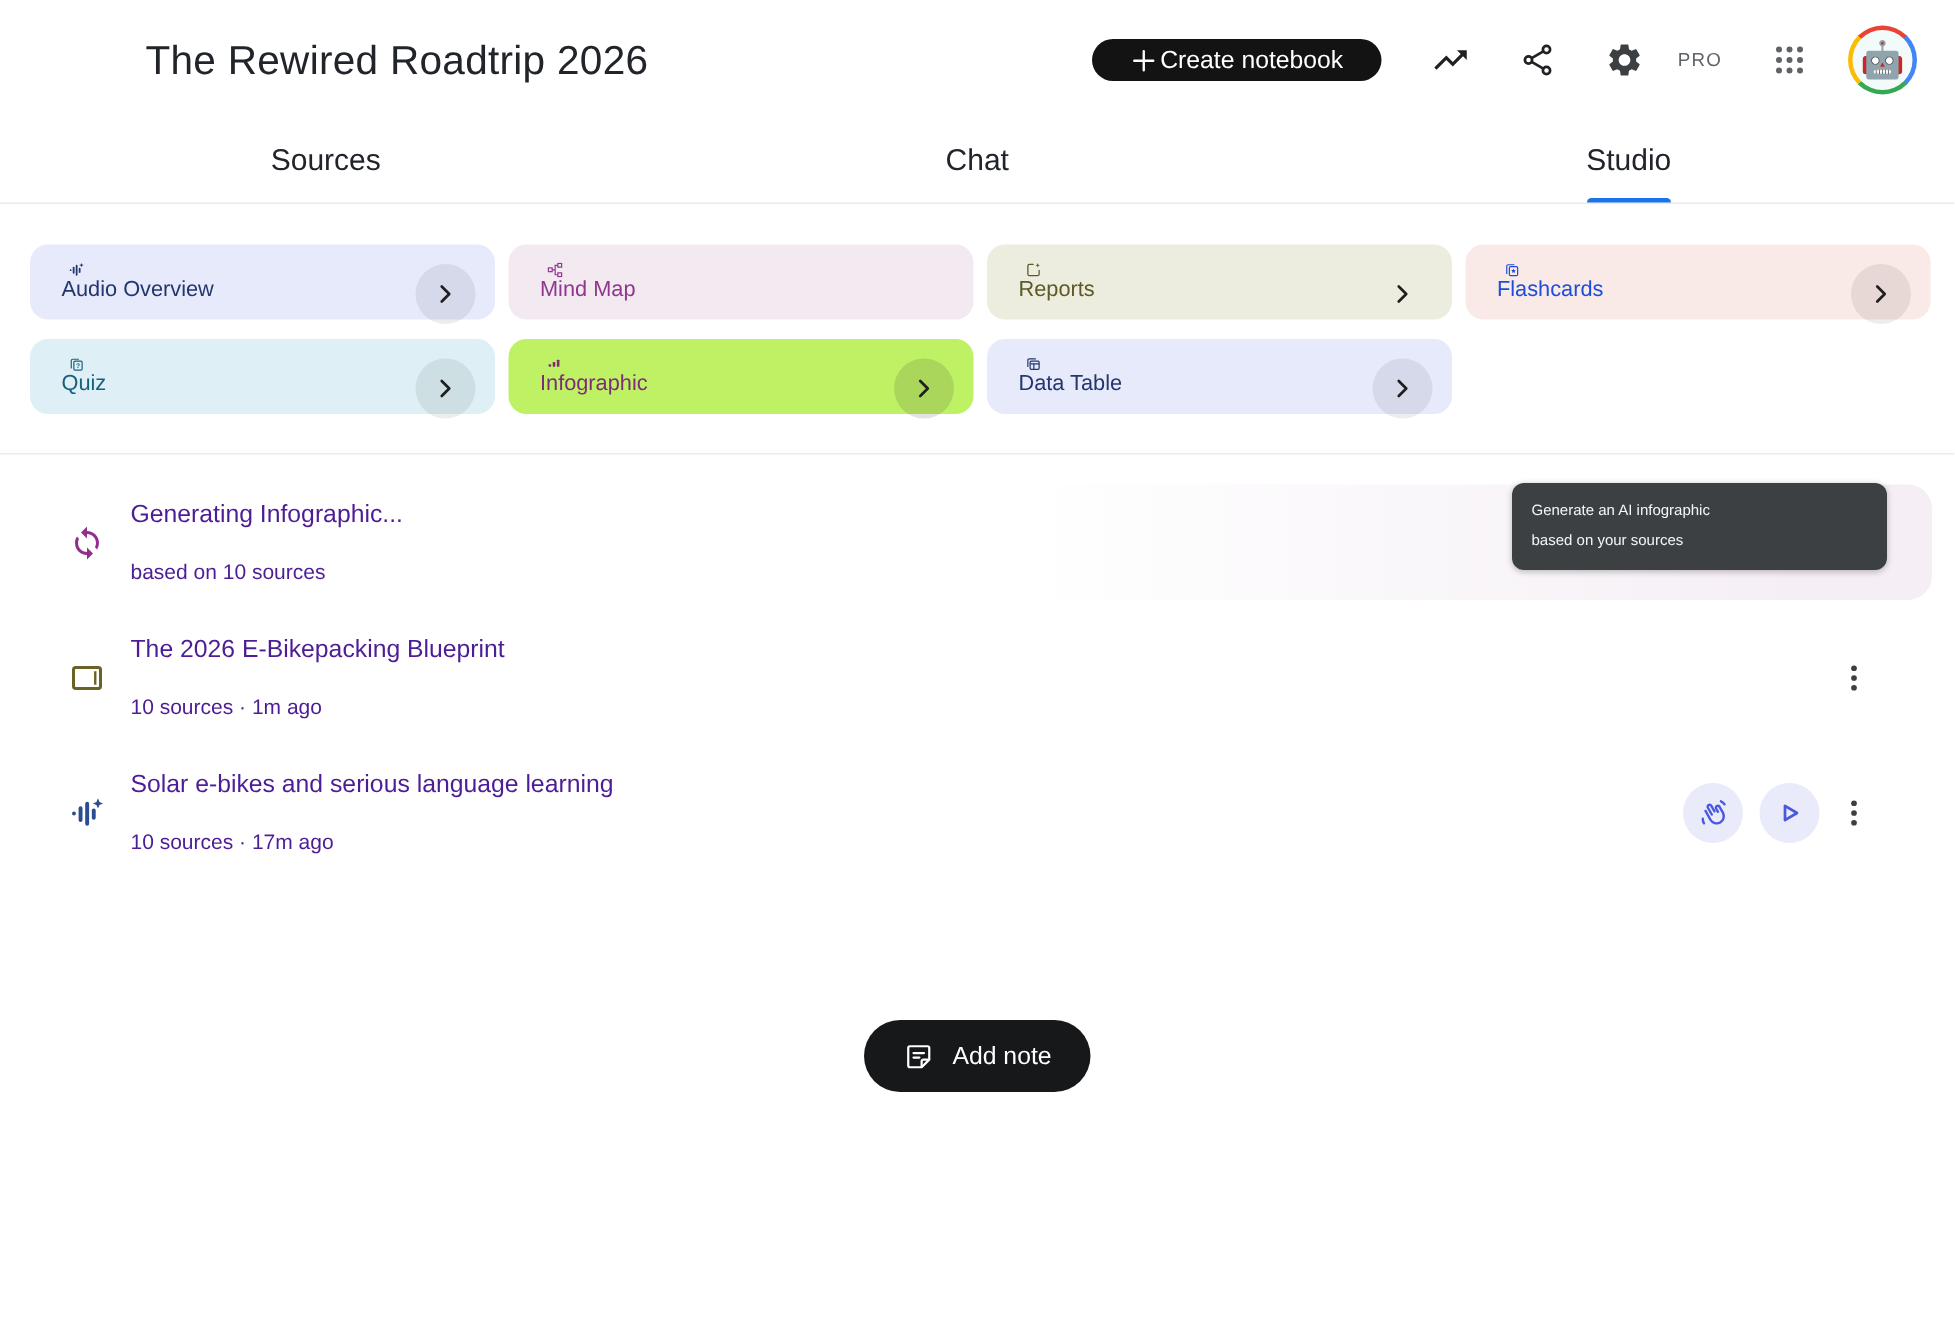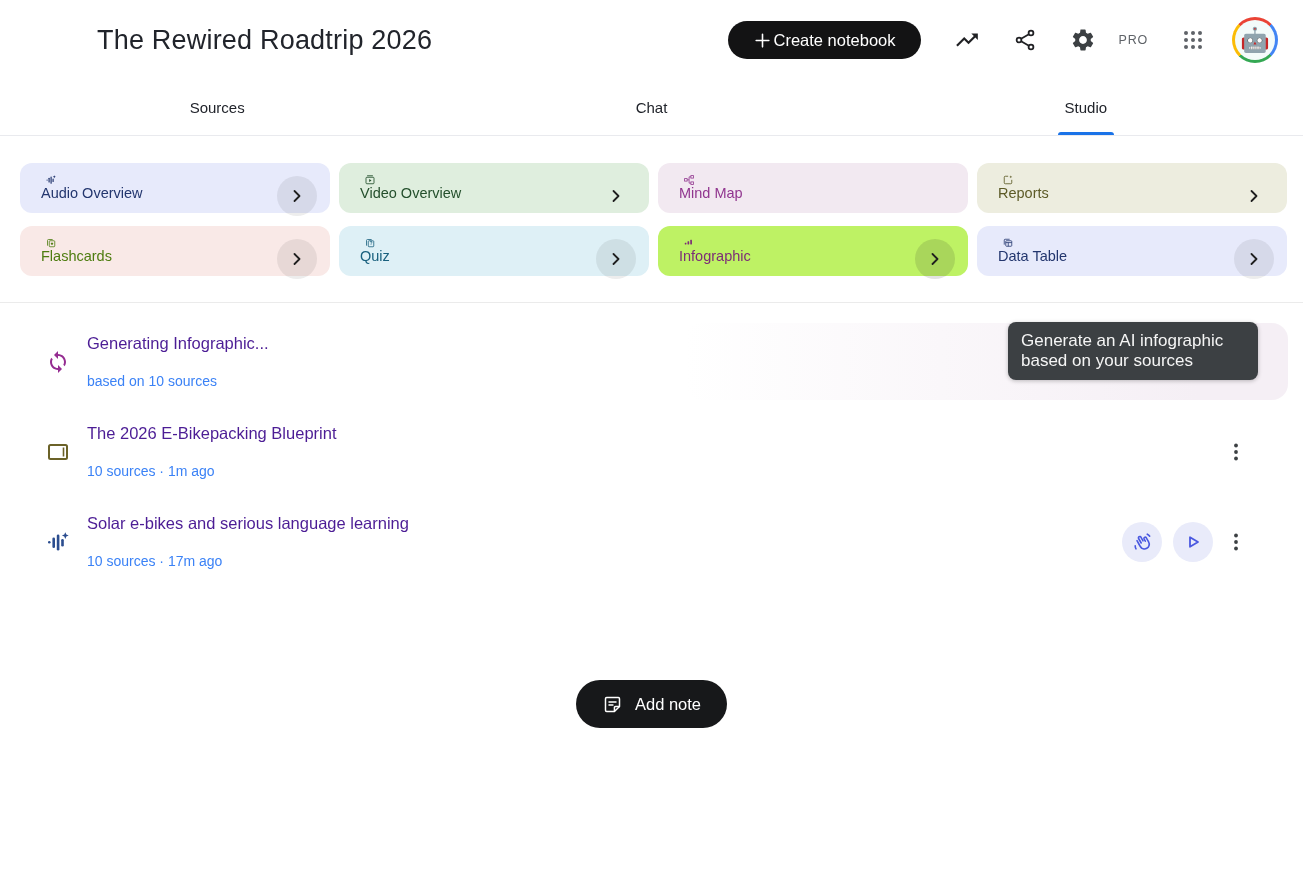--- a/index.html
+++ b/index.html
@@ -12,37 +12,37 @@
     overflow: hidden;
   }
 
   
   .header { height: 80px; display: flex; align-items: center; padding: 0 25px 0 26px; }
   .logo-btn { width: 40px; height: 40px; border-radius: 50%; background: #0b0b0c;
     display: flex; align-items: center; justify-content: center; flex: none; cursor: pointer; }
   .nb-title { font-size: 27px; font-weight: 400; color: #21242b; margin-left: 31px;
     letter-spacing: .2px; white-space: nowrap; }
   .header-right { margin-left: auto; display: flex; align-items: center; }
-  .create-btn { height: 38px; border-radius: 24px; background: #131314; color: #fff;
+  .create-btn { height: 28px; border-radius: 24px; background: #131314; color: #fff;
     display: flex; align-items: center; gap: 1px; padding: 0 25px; font-size: 16.5px;
     font-weight: 500; border: none; cursor: pointer; font-family: inherit; }
   .icon-btn { background: none; border: none; cursor: pointer; display: flex;
     align-items: center; justify-content: center; padding: 0; }
   .hdr-gap { margin-left: 33px; }
   .pro { font-size: 12.5px; color: #5f6368; font-weight: 500; letter-spacing: .8px; margin-left: 23px; }
   .avatar { width: 46px; height: 46px; border-radius: 50%; margin-left: 27px;
     background: conic-gradient(from -45deg, #ea4335 0 25%, #4285f4 25% 50%, #34a853 50% 75%, #fbbc05 75% 100%);
     display: flex; align-items: center; justify-content: center; cursor: pointer; }
   .avatar-inner { width: 40px; height: 40px; border-radius: 50%; background: #f3fbfa;
     display: flex; align-items: center; justify-content: center; font-size: 24px; overflow: hidden; }
 
   
   .tabs { height: 56px; display: flex; border-bottom: 1px solid #e9eaee; }
   .tab { flex: 1; display: flex; align-items: center; justify-content: center;
-    font-size: 15px; color: #21242b; position: relative; cursor: pointer; }
+    font-size: 20px; color: #21242b; position: relative; cursor: pointer; }
   .tab .underline { display: none; }
   .tab.active .underline { display: block; position: absolute; bottom: 0; left: 50%;
     transform: translateX(-50%); width: 56px; height: 3px; background: #1a73e8;
     border-radius: 3px 3px 0 0; }
 
   
   .studio-panel { padding: 27px 15px 26px 20px; border-bottom: 1px solid #ebebeb; }
   .cards-grid { display: grid; grid-template-columns: repeat(4, 310px); gap: 13px 9px; }
   .card { height: 50px; border-radius: 12px; position: relative; cursor: pointer;
     padding: 12px 16px 12px 21px; display: flex; flex-direction: column; justify-content: space-between; }
@@ -50,38 +50,38 @@
   .card svg.cicon { display: block; }
   .chev { position: absolute; right: 13px; top: 13px; width: 40px; height: 40px;
     border-radius: 50%; display: flex; align-items: center; justify-content: center; }
   .chev.circle { background: rgba(31,31,31,0.08); }
   .chev.dark { background: rgba(31,31,31,0.13); }
   .c-audio { background: #e7eafb; color: #23366e; }
   .c-slide { background: #f0efe2; color: #5c5a26; }
   .c-video { background: #dfeede; color: #244f2c; }
   .c-mindmap { background: #f2e9f1; color: #91368f; }
   .c-reports { background: #ededdf; color: #5c5a26; }
-  .c-flash { background: #f9e9e7; color: #4d7c0f; justify-content: space-between; }
+  .c-flash { background: #f9e9e7; color: #1d4ed8; justify-content: space-between; }
   .c-quiz { background: #def0f6; color: #19607e; }
   .c-infographic { background: #bef264; color: #7c2d76; }
   .c-datatable { background: #e7eafb; color: #23366e; }
 
   .tooltip { position: absolute; left: 1008px; top: 322px; width: 250px; z-index: 30;
     background: #3c4043; color: #f5f5f5; border-radius: 8px; padding: 9px 13px;
-    font-size: 17px; line-height: 20px; box-shadow: 0 1px 4px rgba(0,0,0,.25); }
+    font-size: 10px; line-height: 20px; box-shadow: 0 1px 4px rgba(0,0,0,.25); }
 
   
   .notes { padding: 20px 15px 0 20px; }
   .note-row { height: 77px; border-radius: 16px; position: relative; display: flex;
     align-items: center; padding: 0 40px 0 26px; margin-bottom: 13px; cursor: pointer; }
   .note-icon { width: 24px; height: 24px; flex: none; margin-right: 17px;
     display: flex; align-items: center; justify-content: center; }
   .note-text { min-width: 0; }
   .note-title { font-size: 16.5px; color: #4c1d95; }
-  .note-sub { font-size: 14px; color: #3b82f6; margin-top: 20px; }
+  .note-sub { font-size: 14px; color: #4c1d95; margin-top: 20px; }
   .loading-gradient { position: absolute; right: 0; top: 0; bottom: 0; width: 603px;
     border-radius: 16px; pointer-events: none;
     background: linear-gradient(90deg, rgba(243,236,243,0) 0%, #f5eff5 85%); }
   .note-actions { margin-left: auto; display: flex; align-items: center; gap: 11px; }
   .act-circle { width: 40px; height: 40px; border-radius: 50%; background: #e9ebfa;
     border: none; cursor: pointer; display: flex; align-items: center; justify-content: center; }
   .dots-btn { background: none; border: none; cursor: pointer; padding: 4px; display: flex; }
 
   
   .footer { display: flex; justify-content: center; margin-top: 100px; }
@@ -185,33 +185,20 @@
       </svg>
       <span class="card-label">Audio Overview</span>
       <span class="chev circle">
         <svg width="14" height="14" viewBox="0 0 14 14">
           <path d="M4.5 2l5 5-5 5" fill="none" stroke="#1f1f1f" stroke-width="1.8" stroke-linecap="round" stroke-linejoin="round"></path>
         </svg>
       </span>
     </div>
 
 
-    <div class="card c-video">
-      <svg class="cicon" width="20" height="20" viewBox="0 0 20 20">
-        <path d="M5 1.5h10" stroke="currentColor" stroke-width="1.7" stroke-linecap="round"></path>
-        <rect x="2" y="4.5" width="16" height="13" rx="1.8" fill="none" stroke="currentColor" stroke-width="1.7"></rect>
-        <path d="M8.4 8.2l4.6 2.8-4.6 2.8z" fill="currentColor"></path>
-      </svg>
-      <span class="card-label">Video Overview</span>
-      <span class="chev plain">
-        <svg width="14" height="14" viewBox="0 0 14 14">
-          <path d="M4.5 2l5 5-5 5" fill="none" stroke="#1f1f1f" stroke-width="1.8" stroke-linecap="round" stroke-linejoin="round"></path>
-        </svg>
-      </span>
-    </div>
 
     <div class="card c-mindmap">
       <svg class="cicon" width="20" height="20" viewBox="0 0 20 20">
         <g fill="none" stroke="currentColor" stroke-width="1.6">
           <rect x="1.2" y="7.2" width="5" height="5"></rect>
           <rect x="13.8" y="1.2" width="5" height="5"></rect>
           <rect x="13.8" y="13.8" width="5" height="5"></rect>
           <path d="M6.2 9.7h4m0 0V3.7h3.6M10.2 9.7v6.6h3.6"></path>
         </g>
       </svg>

